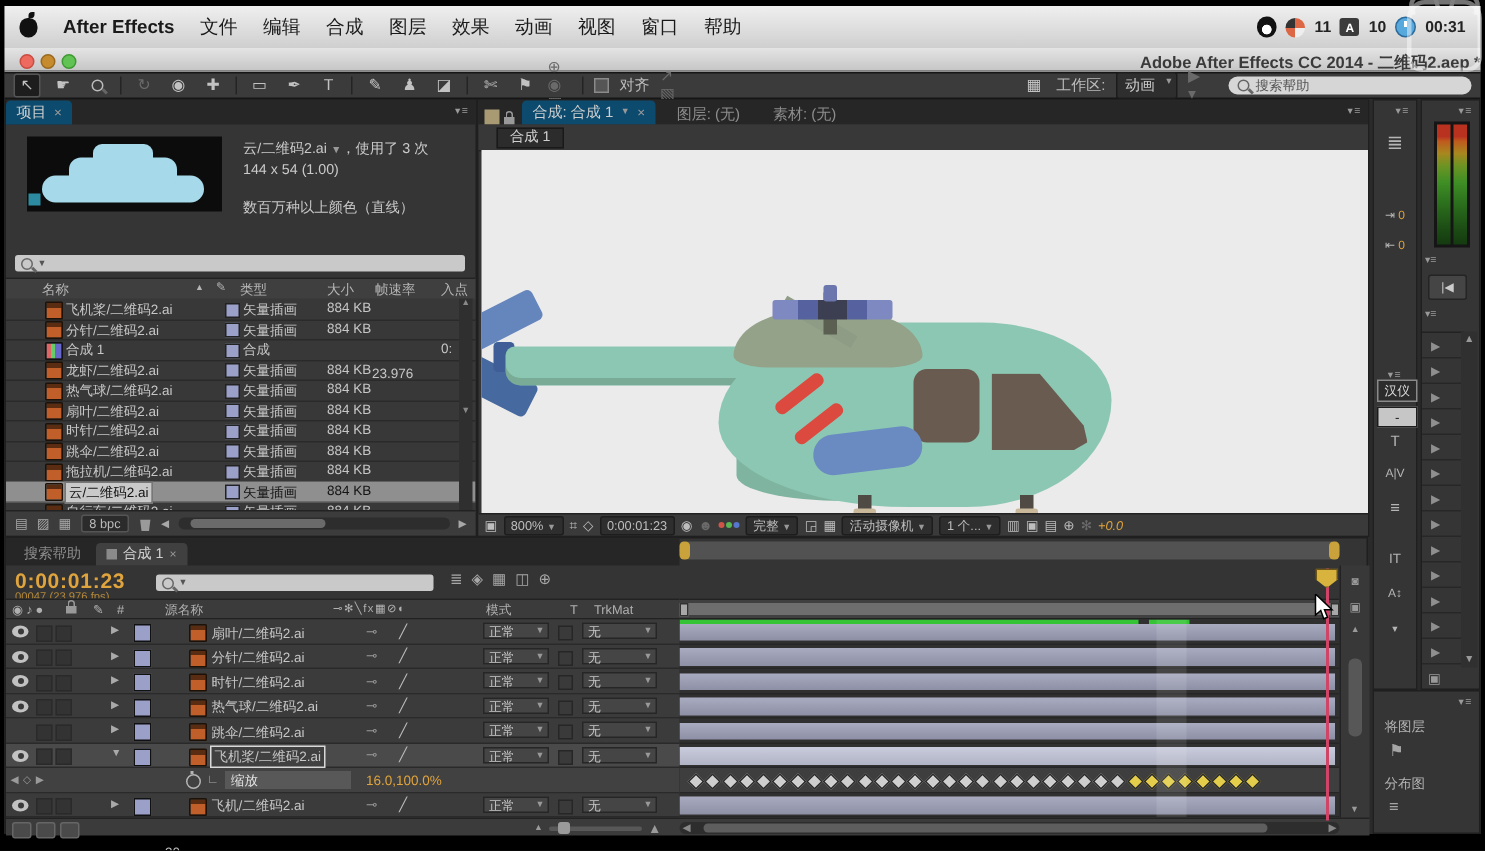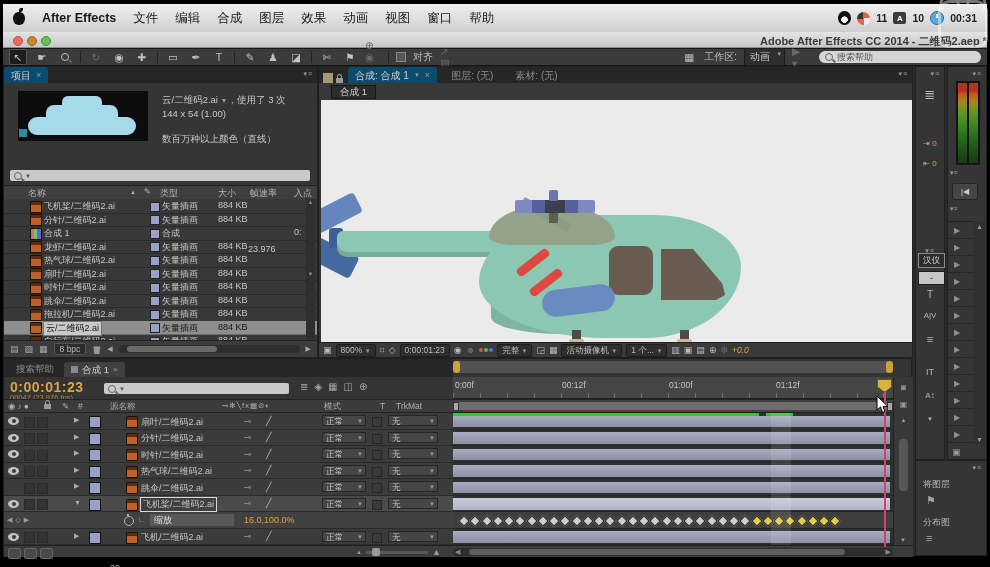--- a/index.html
+++ b/index.html
@@ -754,27 +754,20 @@
       <span class="tmode">正常<i>▼</i></span>
       <span class="tmatbox"></span>
       <span class="ttrk">无<i>▼</i></span>
         </div>
       </div>
 
     <div class="navigator">
       <span class="navh l"></span>
       <span class="navh r"></span>
     </div>
-    <div class="ruler" id="time-ruler">
-      <div class="rticks"></div>
-    <span class="rlabel" style="left:2px">0:00f</span>
-        <span class="rlabel" style="left:109px">00:12f</span>
-        <span class="rlabel" style="left:216px">01:00f</span>
-        <span class="rlabel" style="left:323px">01:12f</span>
-      </div>
     <div class="workarea">
       <span class="wabar"></span>
       <span class="wah l"></span>
       <span class="wah r"></span>
     </div>
     <div class="tracks" id="track-rows">
         <div class="track" style="top:0px">
       <div class="bar"></div>
         </div>
         <div class="track" style="top:16.5px">

